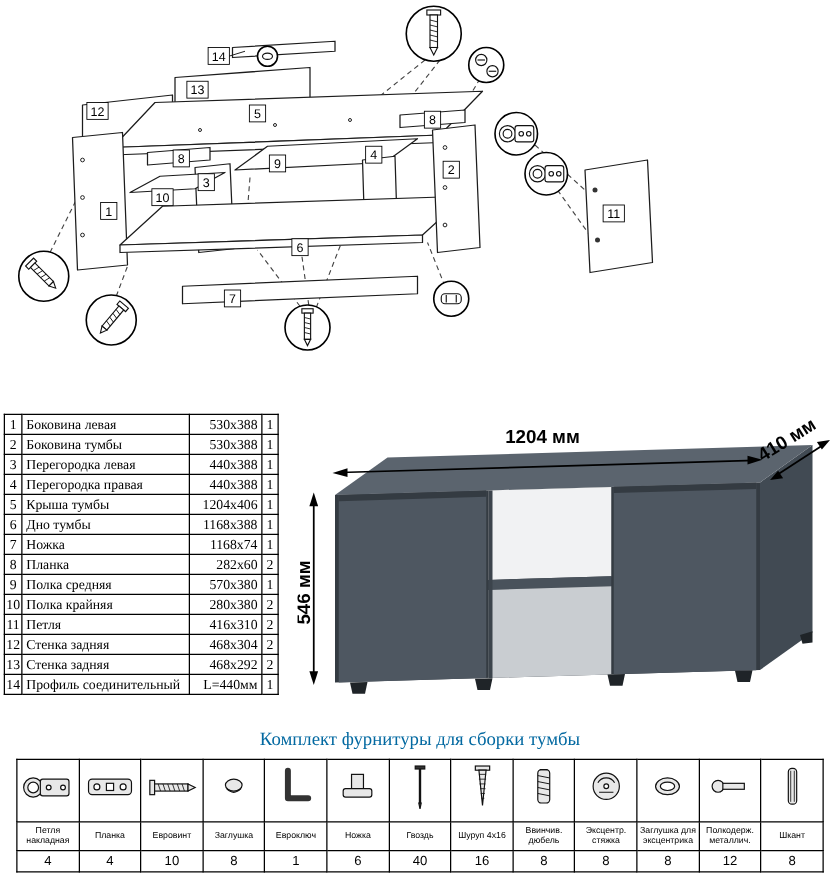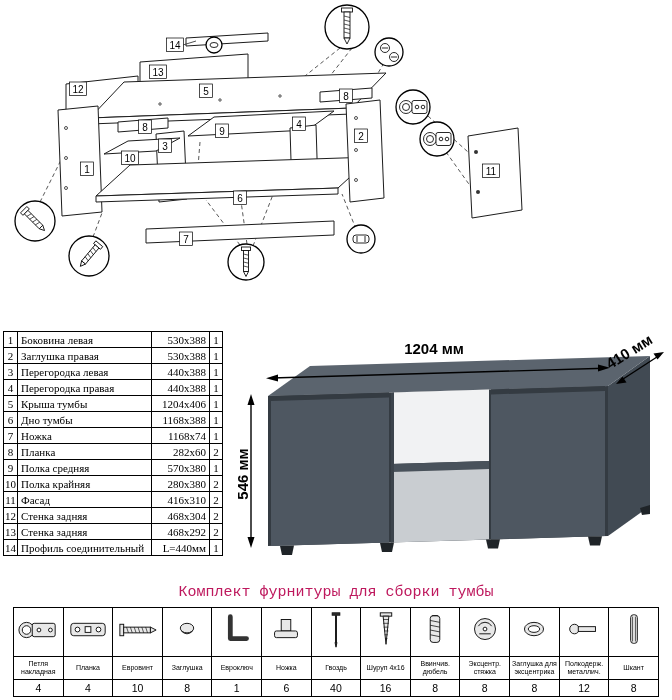--- a/index.html
+++ b/index.html
@@ -7,21 +7,21 @@
   .page { position:relative; width:672px; height:700px; background:#fff; overflow:hidden; }
   .exploded { position:absolute; left:0; top:0; width:672px; height:300px; }
   .parts-table { position:absolute; left:3px; top:331px; border-collapse:collapse; font-family:"Liberation Serif", serif; font-size:11px; color:#000; }
   .parts-table td { border:1px solid #000; height:16px; padding:0 3px; white-space:nowrap; }
   .parts-table .c-num { width:14px; text-align:center; padding:0 1px; }
   .parts-table .c-name { width:134px;margin-top:33px; }
   .parts-table .c-size { width:58px; text-align:right; }
   .parts-table .c-qty { width:13px; text-align:center; padding:0 1px; }
   .render { position:absolute; left:238px; top:298px; width:434px; height:272px;margin-top:36px; }
   .hw { position:absolute; left:0; top:584px; width:672px; }
-  .hw-title { text-align:center; font-size:15px; font-family:Liberation Mono, monospace; color:#be185d; margin-bottom:6px; }
+  .hw-title { text-align:center; font-size:15px; font-family:Liberation Serif, serif; color:#0369a1; margin-bottom:6px; }
   .hw-table { border-collapse:collapse; table-layout:fixed; width:646px; margin:0 auto; }
   .hw-table td { border:1px solid #000; text-align:center; vertical-align:middle; overflow:hidden; }
   .hw-icons td { height:47px; }
   .hw-names td { height:23px; font-size:7px; line-height:8px; padding:1px; }
   .hw-qtys td { height:17px; font-size:10.5px; }
 </style>
 </head>
 <body>
 
 <div class="page">
@@ -224,21 +224,21 @@
   <table class="parts-table">
     <tbody>
       <tr>
           <td class="c-num">1</td>
           <td class="c-name">Боковина левая</td>
           <td class="c-size">530x388</td>
           <td class="c-qty">1</td>
         </tr>
       <tr>
           <td class="c-num">2</td>
-          <td class="c-name">Заглушка правая</td>
+          <td class="c-name">Боковина тумбы</td>
           <td class="c-size">530x388</td>
           <td class="c-qty">1</td>
         </tr>
       <tr>
           <td class="c-num">3</td>
           <td class="c-name">Перегородка левая</td>
           <td class="c-size">440x388</td>
           <td class="c-qty">1</td>
         </tr>
       <tr>
@@ -278,21 +278,21 @@
           <td class="c-qty">1</td>
         </tr>
       <tr>
           <td class="c-num">10</td>
           <td class="c-name">Полка крайняя</td>
           <td class="c-size">280x380</td>
           <td class="c-qty">2</td>
         </tr>
       <tr>
           <td class="c-num">11</td>
-          <td class="c-name">Фасад</td>
+          <td class="c-name">Петля</td>
           <td class="c-size">416x310</td>
           <td class="c-qty">2</td>
         </tr>
       <tr>
           <td class="c-num">12</td>
           <td class="c-name">Стенка задняя</td>
           <td class="c-size">468x304</td>
           <td class="c-qty">2</td>
         </tr>
       <tr>

